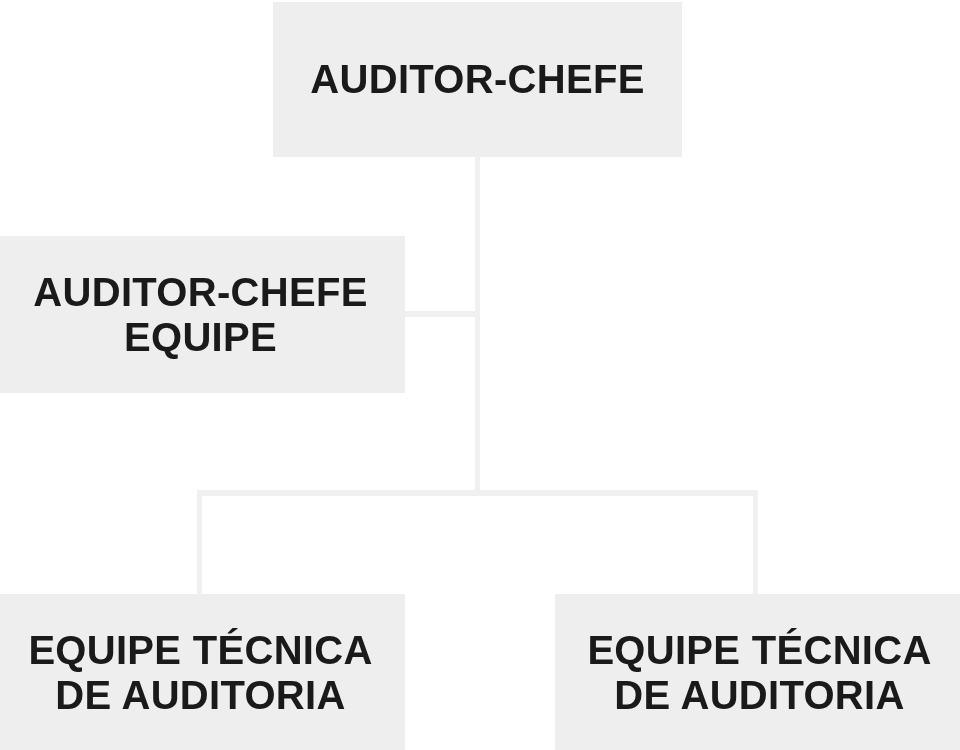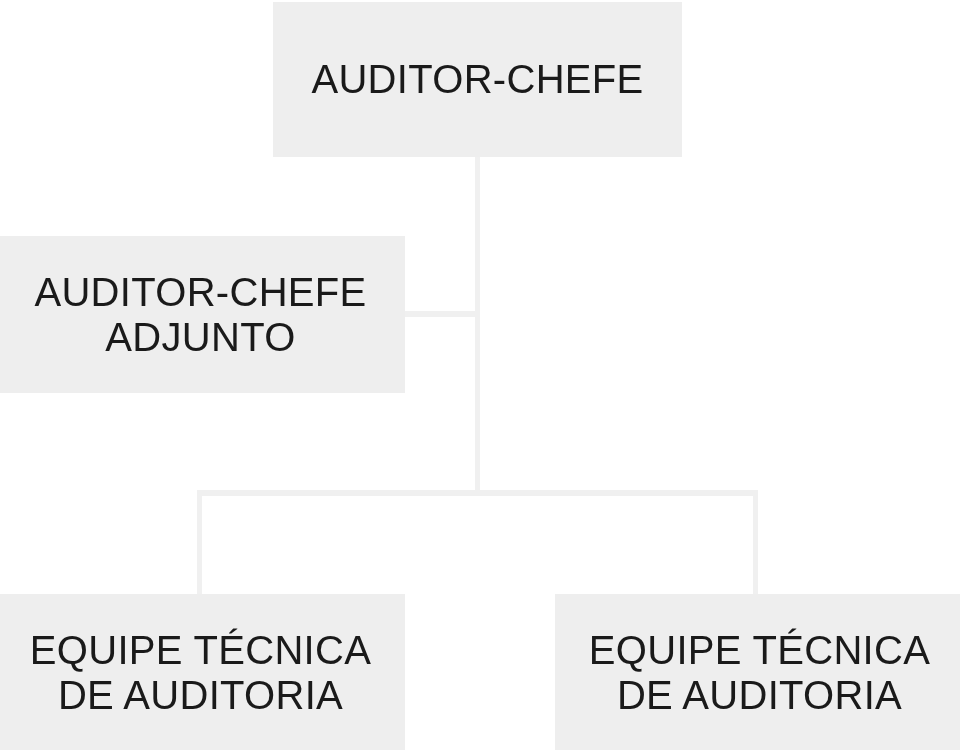--- a/index.html
+++ b/index.html
@@ -21,21 +21,21 @@
   }
   .node {
     position: absolute;
     background: var(--box-fill, #eeeeee);
     display: flex;
     flex-direction: column;
     align-items: center;
     justify-content: center;
     text-align: center;
     color: var(--text, #1a1a1a);
-    font-weight: 400;
+    font-weight: 700;
     font-size: 40px;
     line-height: 45px;
     letter-spacing: 0.3px;
   }
   .node .line { display: block; white-space: nowrap; }
 
   
   #node-chief  { left: 273px; top: 2px;   width: 409px; height: 155px; }
   #node-deputy { left: -4px;  top: 236px; width: 409px; height: 157px; }
   #node-team1  { left: -4px;  top: 594px; width: 409px; height: 157px; }
@@ -58,21 +58,21 @@
   <div class="connector" id="conn-bottom-rail"></div>
   <div class="connector" id="conn-team1-drop"></div>
   <div class="connector" id="conn-team2-drop"></div>
 
   <div class="node" id="node-chief">
     <span class="line">AUDITOR-CHEFE</span>
   </div>
 
   <div class="node" id="node-deputy">
     <span class="line">AUDITOR-CHEFE</span>
-    <span class="line">ADJUNTO</span>
+    <span class="line">EQUIPE</span>
   </div>
 
   <div class="node" id="node-team1">
     <span class="line">EQUIPE TÉCNICA</span>
     <span class="line">DE AUDITORIA</span>
   </div>
 
   <div class="node" id="node-team2">
     <span class="line">EQUIPE TÉCNICA</span>
     <span class="line">DE AUDITORIA</span>

